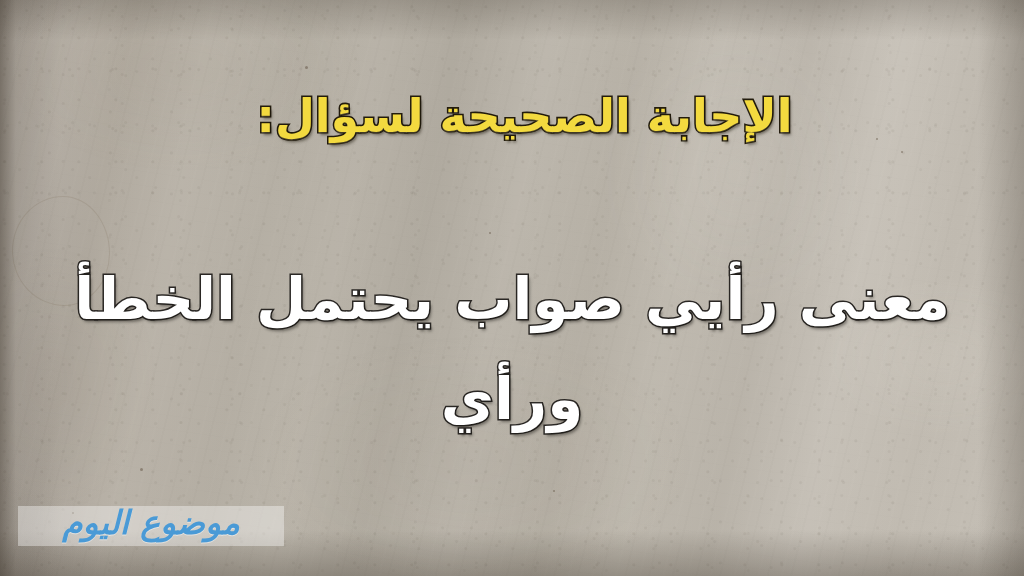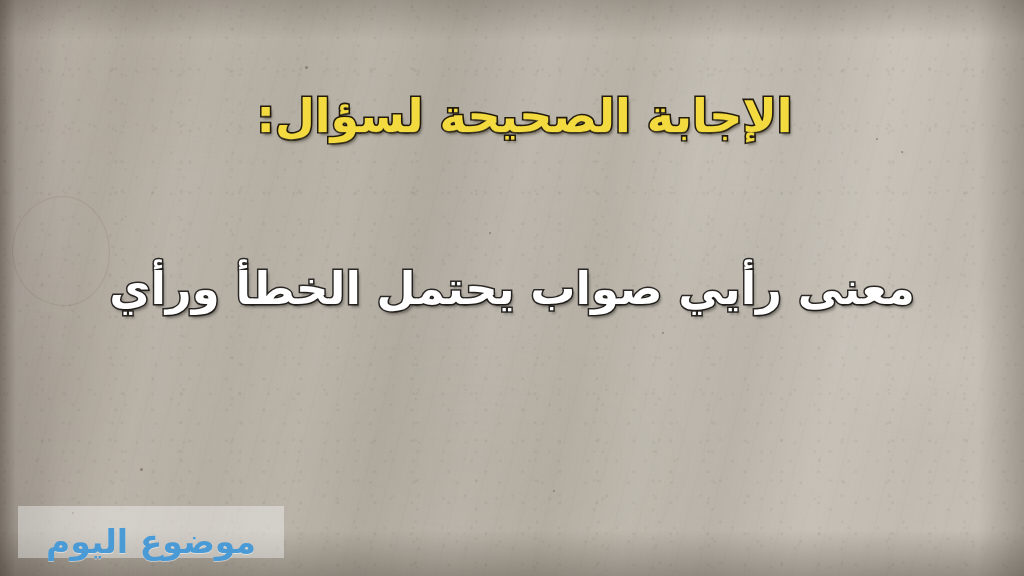--- a/index.html
+++ b/index.html
@@ -139,43 +139,44 @@
     text-shadow:
       2px 3px 3px rgba(30,24,12,0.50),
       0 1px 0 rgba(255,245,170,0.30);
     margin-left: 25px;
   }
   .body-text {
     position: absolute;
     left: 0;
     right: 0;
     top: 250px;
-    font-size: 45px;
+    font-size: 58px;
     font-weight: bold;
     line-height: 1.72;
     color: #ffffff;
     -webkit-text-stroke: 3.0px #2a2724;
     paint-order: stroke fill;
     text-shadow:
       2px 3px 3px rgba(25,22,18,0.45);
   }
   .body-line { display: block; }
 
   
   .watermark {
     position: absolute;
     left: 18px;
     top: 506px;
     width: 266px;
-    height: 52px;
+    height: 40px;
     background: rgba(255,255,255,0.38);
     display: flex;
-    align-items: flex-end;
+    align-items: flex-start;
     justify-content: center;
     direction: rtl;
+    font-style: italic;
   }
   .watermark-text {
     font-size: 33px;
     font-weight: bold;
     color: #4a9ad6;
     letter-spacing: 0px;
     line-height: 1;
     text-shadow: 0 1px 0 rgba(255,255,255,0.45);
   }
 </style>

